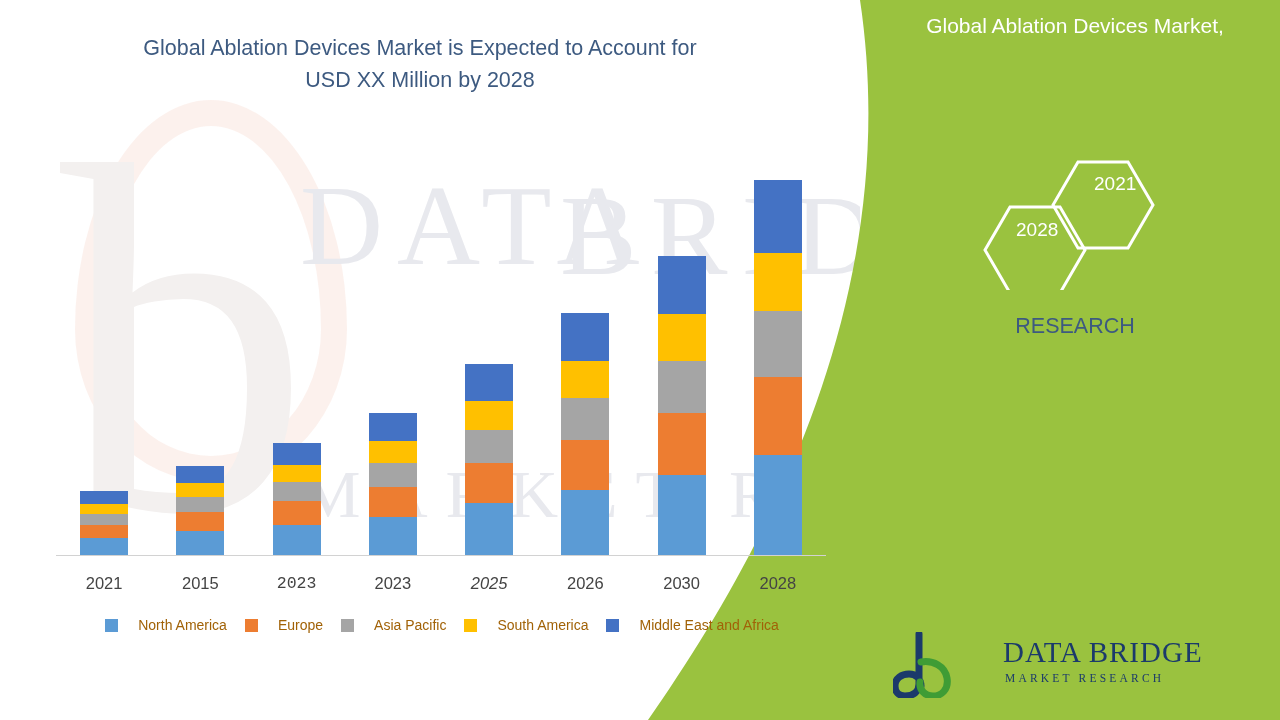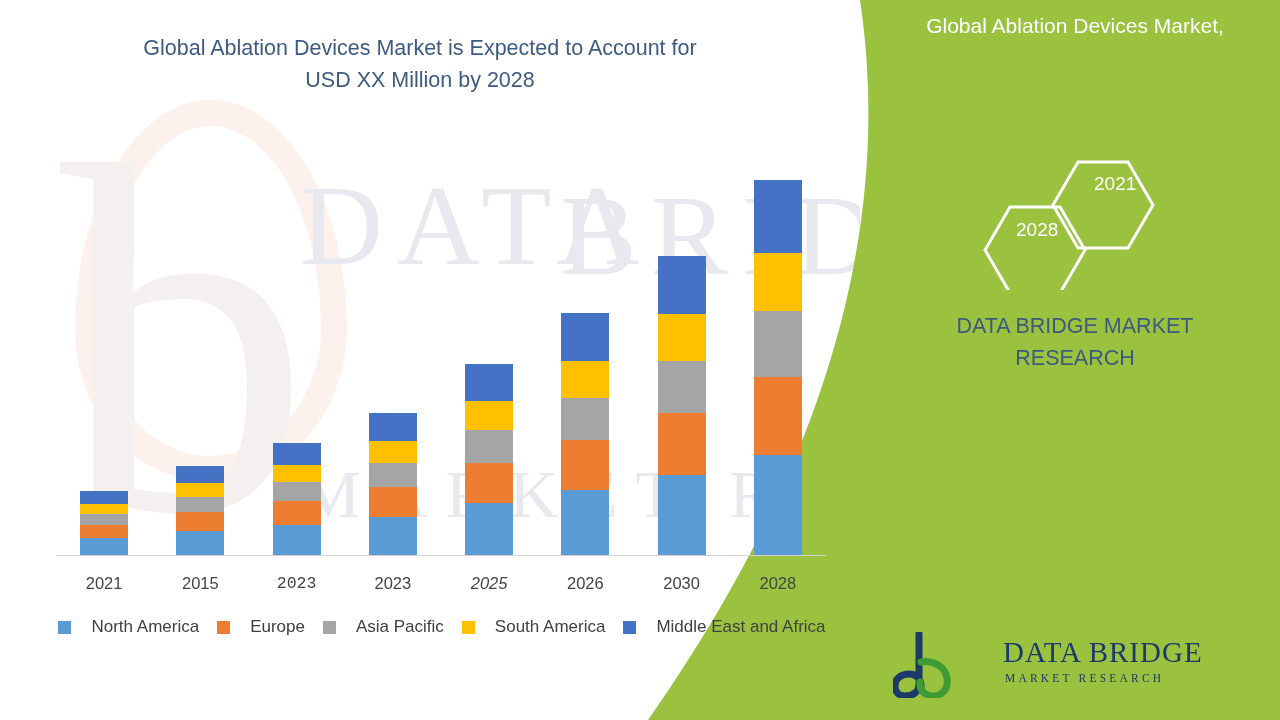--- a/index.html
+++ b/index.html
@@ -156,22 +156,22 @@
     align-items: center;
     margin-right: 18px;
   }
   .legend-swatch {
     width: 13px;
     height: 13px;
     margin-right: 7px;
     flex: 0 0 auto;
   }
   .legend-label {
-    font-size: 17px;
-    color: #404040;
+    font-size: 14px;
+    color: #a16207;
     white-space: nowrap;
     margin-left: 13px;
   }
 
   
   .panel-title {
     position: absolute;
     left: 880px;
     top: 10px;
     width: 390px;
@@ -359,21 +359,20 @@
   <div class="hexes">
     <svg width="220" height="150" viewBox="0 0 220 150">
       <polygon points="78,65 103,22 153,22 178,65 153,108 103,108" fill="none" stroke="#ffffff" stroke-width="3"></polygon>
       <polygon points="10,110 35,67 85,67 110,110 85,153 35,153" fill="none" stroke="#ffffff" stroke-width="3"></polygon>
     </svg>
     <div class="hex-label hex-2021">2021</div>
     <div class="hex-label hex-2028">2028</div>
   </div>
 
   <div class="brand-name">
-    <span>DATA BRIDGE MARKET</span>
     <span class="l2">RESEARCH</span>
   </div>
 
   <div class="logo-block">
     <svg width="95" height="66" viewBox="0 0 95 66">
       <path d="M26,2 L26,52 C26,60 20,64 12,64 C6,64 2,60 2,54 C2,46 9,42 16,42 C23,42 28,47 28,54" fill="none" stroke="#1b3a6b" stroke-width="7" stroke-linecap="round"></path>
       <path d="M28,30 C40,28 52,34 54,46 C56,58 48,64 40,64 C32,64 26,58 27,50" fill="none" stroke="#3f9c35" stroke-width="7" stroke-linecap="round"></path>
     </svg>
     <div class="logo-text">DATA BRIDGE</div>
     <div class="logo-sub">MARKET RESEARCH</div>

